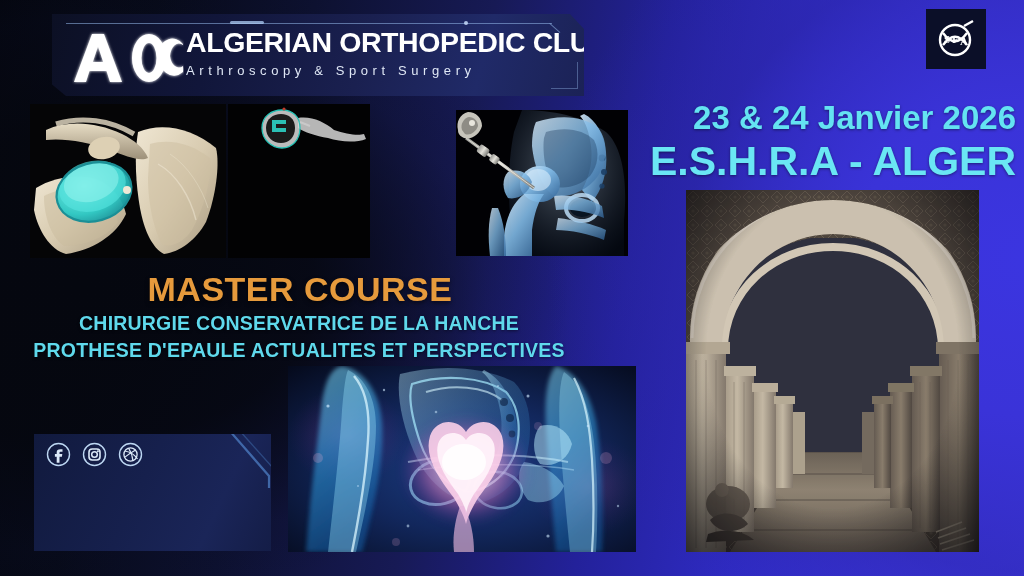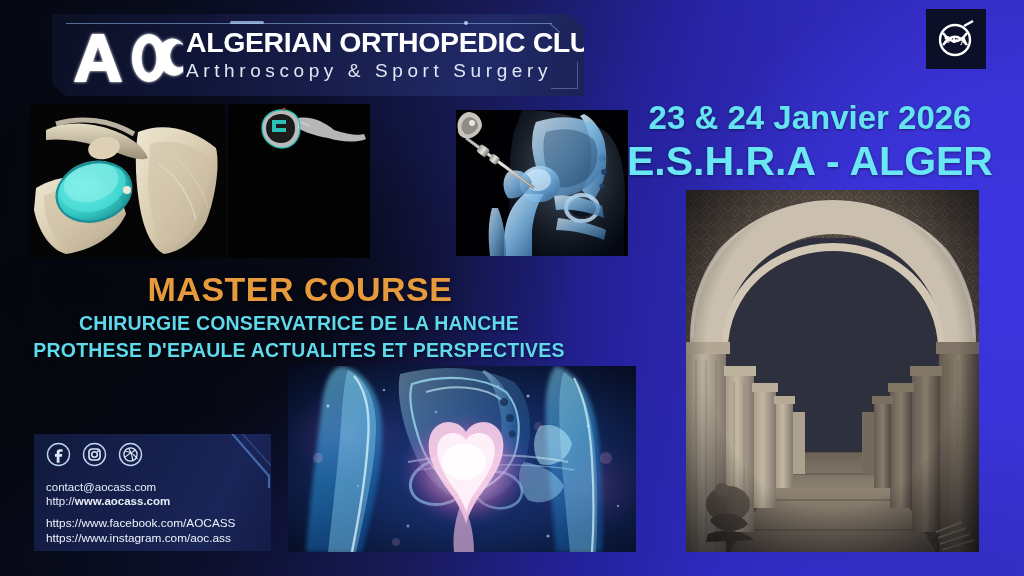--- a/index.html
+++ b/index.html
@@ -48,32 +48,32 @@
     position:absolute;left:20px;top:16px;width:112px;height:56px;
     display:flex;align-items:center;
   }
   #aocmark svg{display:block;}
   #logotext{position:absolute;left:134px;top:12px;right:16px;}
   #logotitle{
     color:#ffffff;font-weight:bold;font-size:28.5px;letter-spacing:-0.4px;
     line-height:32px;white-space:nowrap;
   }
   #logosub{
-    color:#dfe7f5;font-size:19px;letter-spacing:4.6px;line-height:22px;
+    color:#dfe7f5;font-size:13px;letter-spacing:4.6px;line-height:22px;
     white-space:nowrap;margin-top:2px;font-weight:400;
   }
 
   
   #sfa{
     position:absolute;left:926px;top:9px;width:60px;height:60px;
     background:#0b0f28;display:flex;align-items:center;justify-content:center;
   }
 
   
-  #eventtext{position:absolute;left:604px;top:98px;width:412px;text-align:center;}
+  #eventtext{position:absolute;left:604px;top:98px;width:412px;text-align:right;}
   #eventdate{
     color:#64e3f2;font-weight:bold;font-size:33px;line-height:40px;white-space:nowrap;
     text-shadow:0 1px 3px rgba(0,0,0,.45);
   }
   #eventvenue{
     color:#6ae6f4;font-weight:bold;font-size:41px;line-height:40px;white-space:nowrap;
     text-shadow:0 1px 3px rgba(0,0,0,.45);margin-top:3px;
   }
 
   
@@ -605,23 +605,15 @@
         <svg width="25" height="25" viewBox="0 0 25 25">
           <circle cx="12.5" cy="12.5" r="11" fill="none" stroke="#bcd6f2" stroke-width="1.4"></circle>
           <circle cx="12.5" cy="12.5" r="6.6" fill="none" stroke="#dce9f8" stroke-width="1.3"></circle>
           <path d="M7 9 C12 10 17 13 19.5 17" fill="none" stroke="#dce9f8" stroke-width="1.2"></path>
           <path d="M6.6 15.4 C11 12 15 9.4 17.6 8" fill="none" stroke="#dce9f8" stroke-width="1.2"></path>
           <path d="M10.6 6.2 C13 10 14.6 15 14.8 18.8" fill="none" stroke="#dce9f8" stroke-width="1.2"></path>
         </svg>
       </span>
     </div>
 
-    <div id="contactlines">
-      <div class="cline">contact@aocass.com</div>
-      <div class="cline"><span>http://</span><b>www.aocass.com</b></div>
-      <div class="grp2">
-        <div class="cline2">https://www.facebook.com/AOCASS</div>
-        <div class="cline2">https://www.instagram.com/aoc.ass</div>
-      </div>
-    </div>
   </div>
 
 </div>
 
 </body></html>

